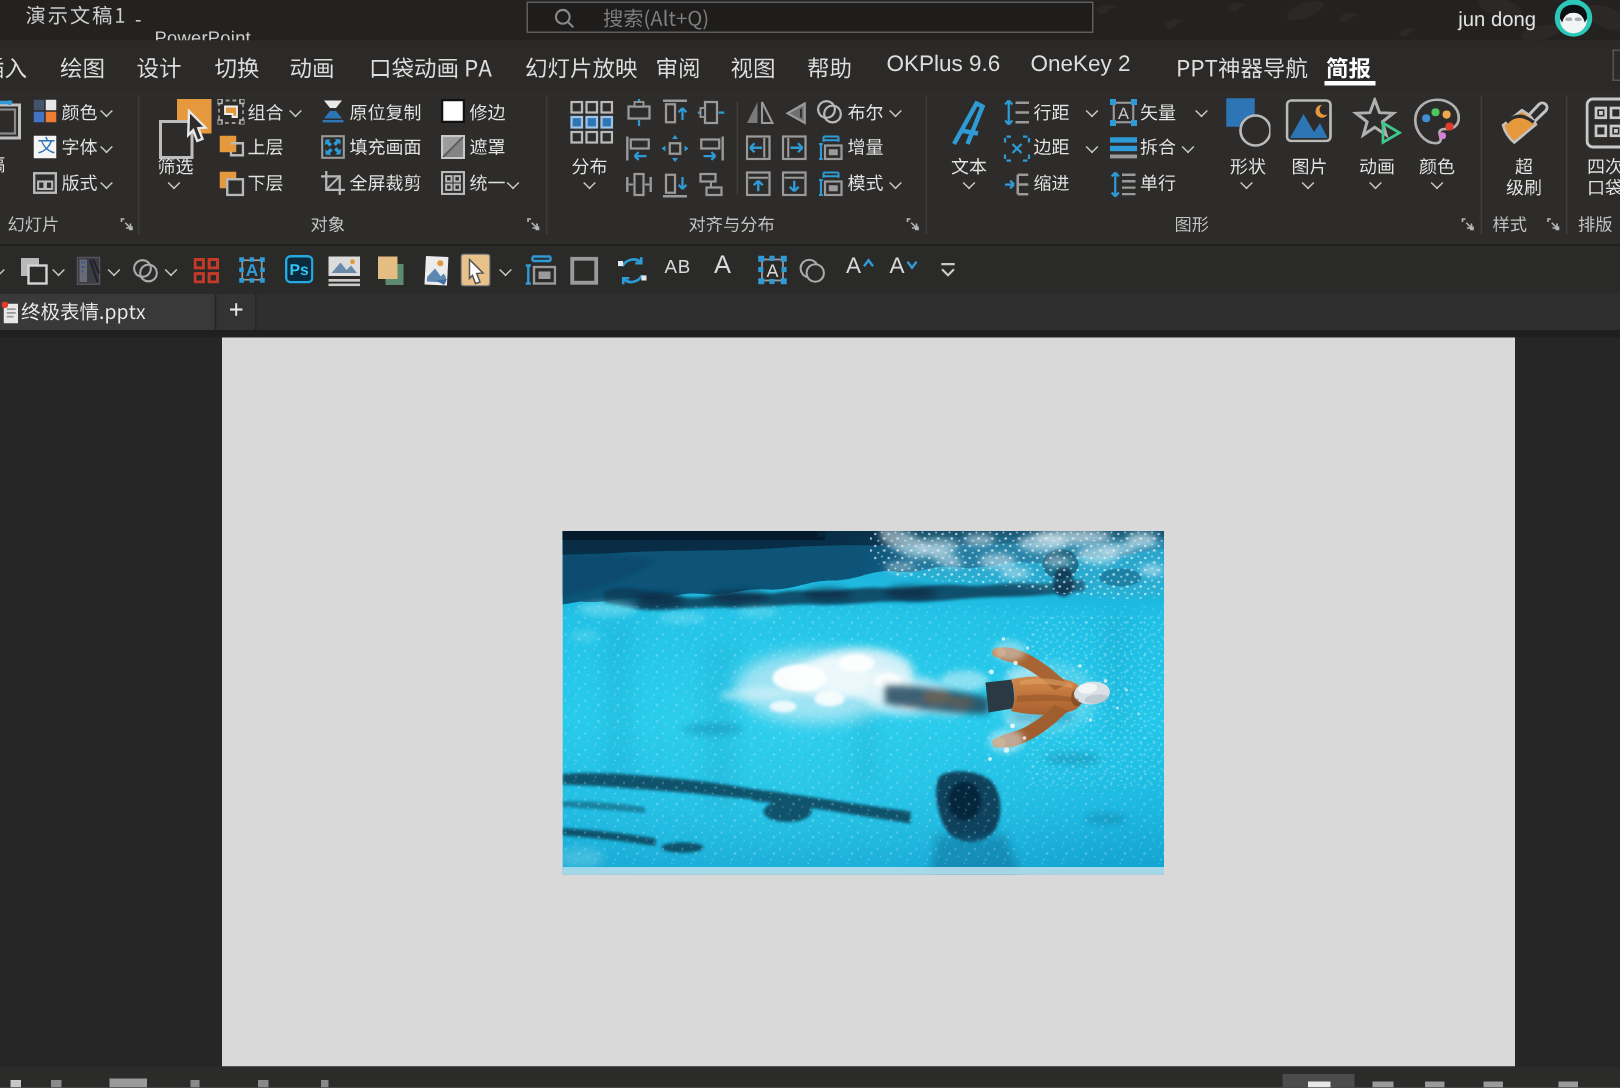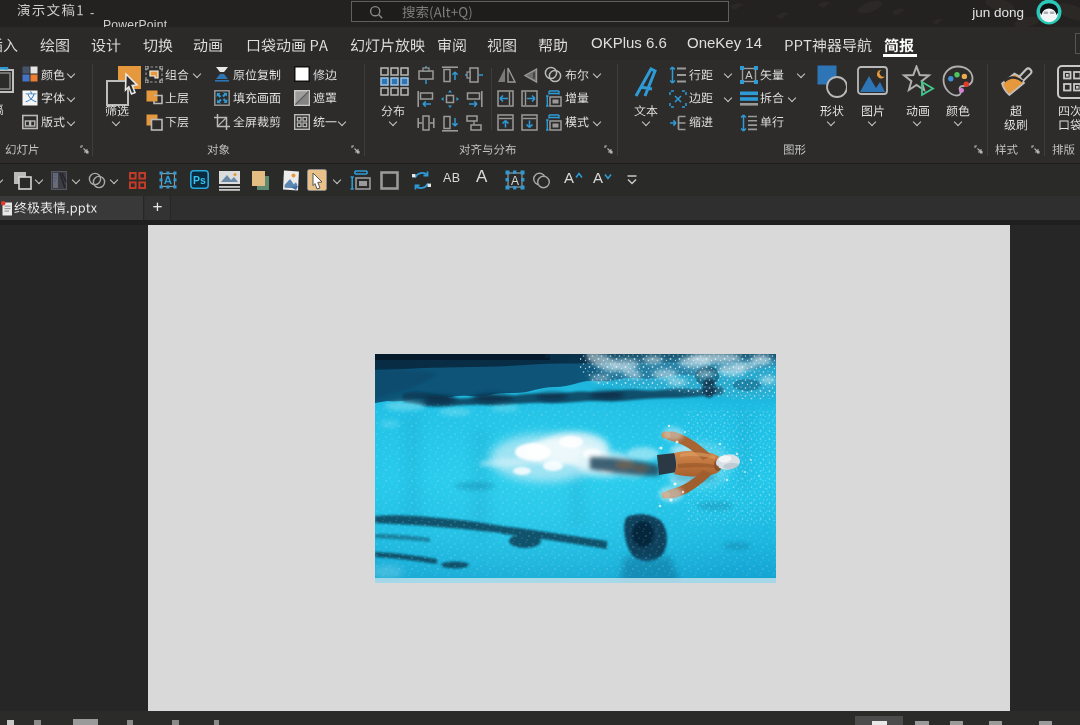--- a/index.html
+++ b/index.html
@@ -70,22 +70,22 @@
     <svg class="abs" style="left:1036px;top:-1px" width="26" height="27" viewBox="0 0 26 27">
       <circle cx="13" cy="13" r="12.5" fill="#2bc7b7"></circle>
       <circle cx="13" cy="14.2" r="9" fill="#f2f4f5"></circle>
       <path d="M4 13.5 Q3.6 4.5 13 4.2 Q22.4 4.5 22 13.5 L20.6 16 Q19 9.5 13 9.5 Q7 9.5 5.4 16 Z" fill="#0d1114"></path>
       <rect x="7.6" y="12.6" width="4.6" height="2.4" rx="1.2" fill="#a8aeb3"></rect>
       <rect x="13.8" y="12.6" width="4.6" height="2.4" rx="1.2" fill="#a8aeb3"></rect>
     </svg>
   </div>
 
   <div id="menubar">
-    <span style="left:591px">OKPlus 6.6</span>
-    <span style="left:687px">OneKey 14</span>
+    <span style="left:591px">OKPlus 9.6</span>
+    <span style="left:687px">OneKey 2</span>
 
   </div>
   <div id="mline"></div>
     <div class="abs" style="left:1075px;top:33px;width:5px;height:21px;border:1px solid #555;border-right:none"></div>
 
   <div id="ribbon">
     <div class="gsep" style="left:92px"></div>
     <div class="gsep" style="left:364px"></div>
     <div class="gsep" style="left:617px"></div>
     <div class="gsep" style="left:987px"></div>

